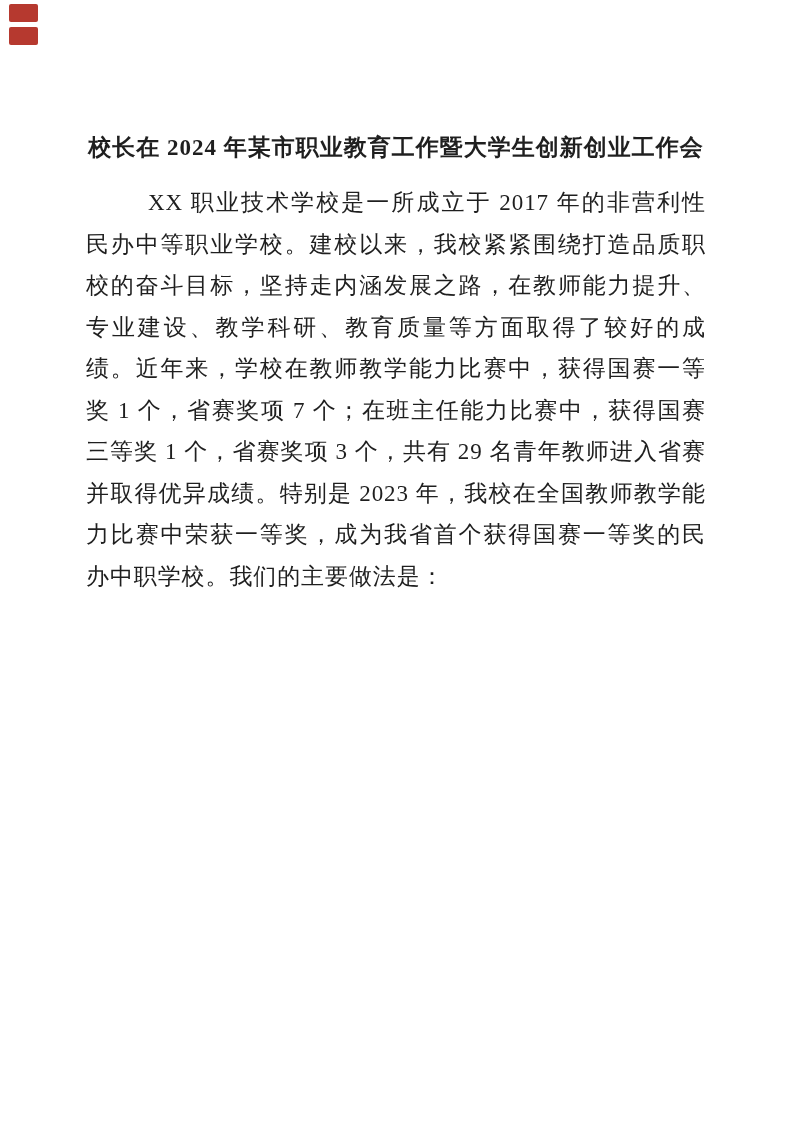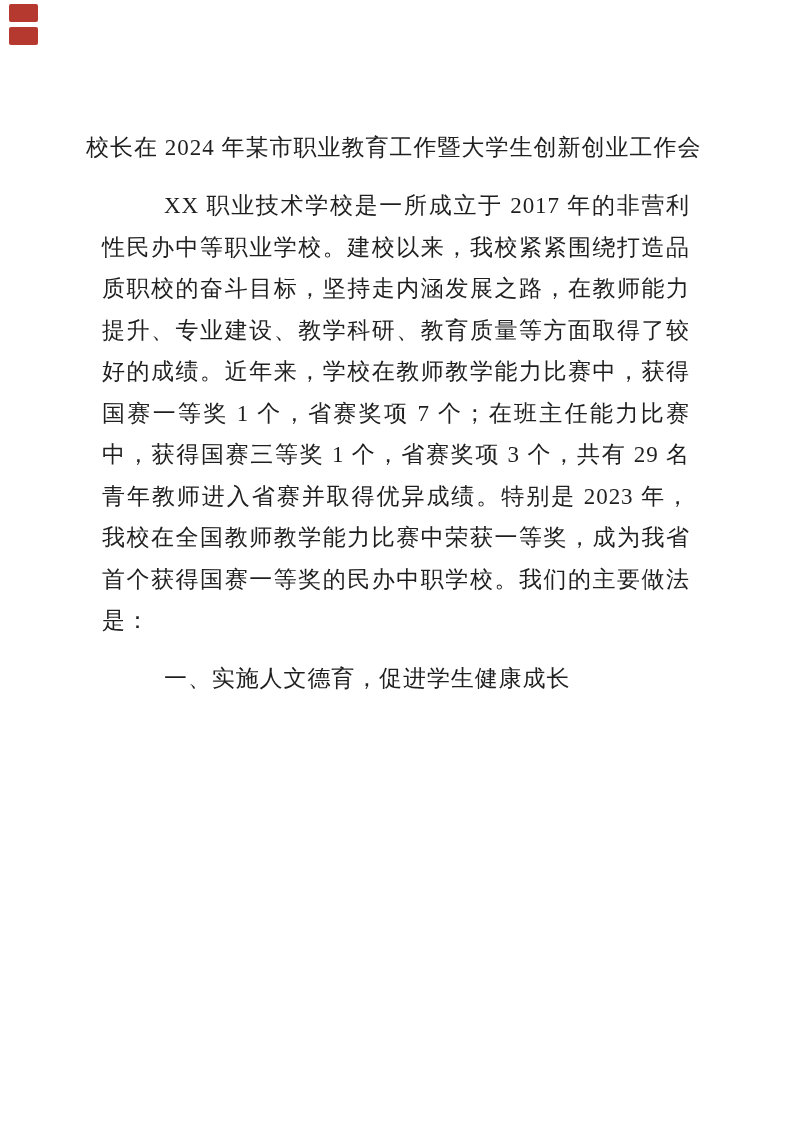--- a/index.html
+++ b/index.html
@@ -25,35 +25,35 @@
     width: 29px;
     height: 18px;
     border-radius: 2px;
     margin-bottom: 5px;
   }
   .content {
     padding: 127px 87px 0 86px; 
   }
   .doc-title {
     font-size: 23px;
-    font-weight: normal;
+    font-weight: bold;
     line-height: 42px;
-    text-align: left;
+    text-align: center;
     letter-spacing: 1px;
   }
   .doc-body {
     margin-top: 13px;
     font-size: 23px;
     line-height: 41.5px;
     letter-spacing: 0.9px;
     text-align: justify;
     text-justify: inter-ideograph;
   }
   .doc-body p {
-    margin: 16px;
+    margin: 0;
     text-indent: 62px;
   }
 </style>
 </head>
 <body>
 
 <div class="page">
 
   <div class="corner-marks">
     <div class="mark" style="background: rgb(182, 57, 47);"></div>
@@ -61,17 +61,16 @@
   </div>
 
   <div class="content">
 
     <div class="doc-title">
       <div>校长在 2024 年某市职业教育工作暨大学生创新创业工作会</div>
     </div>
 
     <div class="doc-body">
       <p>XX 职业技术学校是一所成立于 2017 年的非营利性民办中等职业学校。建校以来，我校紧紧围绕打造品质职校的奋斗目标，坚持走内涵发展之路，在教师能力提升、专业建设、教学科研、教育质量等方面取得了较好的成绩。近年来，学校在教师教学能力比赛中，获得国赛一等奖 1 个，省赛奖项 7 个；在班主任能力比赛中，获得国赛三等奖 1 个，省赛奖项 3 个，共有 29 名青年教师进入省赛并取得优异成绩。特别是 2023 年，我校在全国教师教学能力比赛中荣获一等奖，成为我省首个获得国赛一等奖的民办中职学校。我们的主要做法是：</p>
-      <p>一、实施人文德育，促进学生健康成长</p>
     </div>
 
   </div>
 </div>
 
 </body></html>

